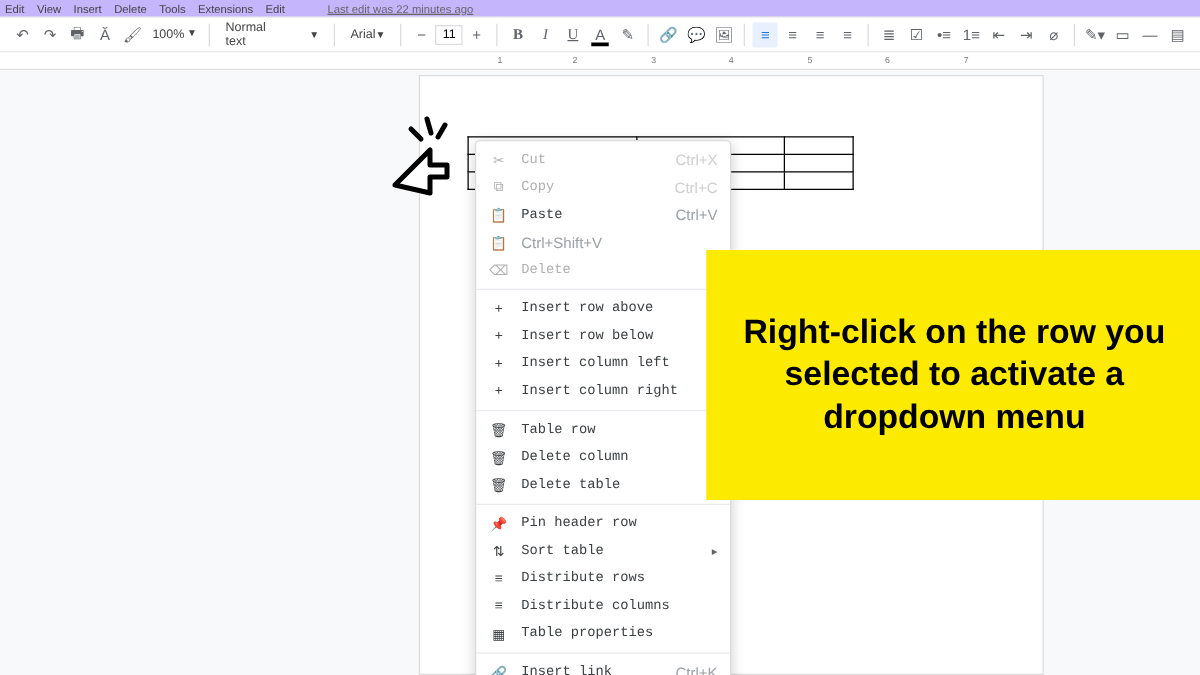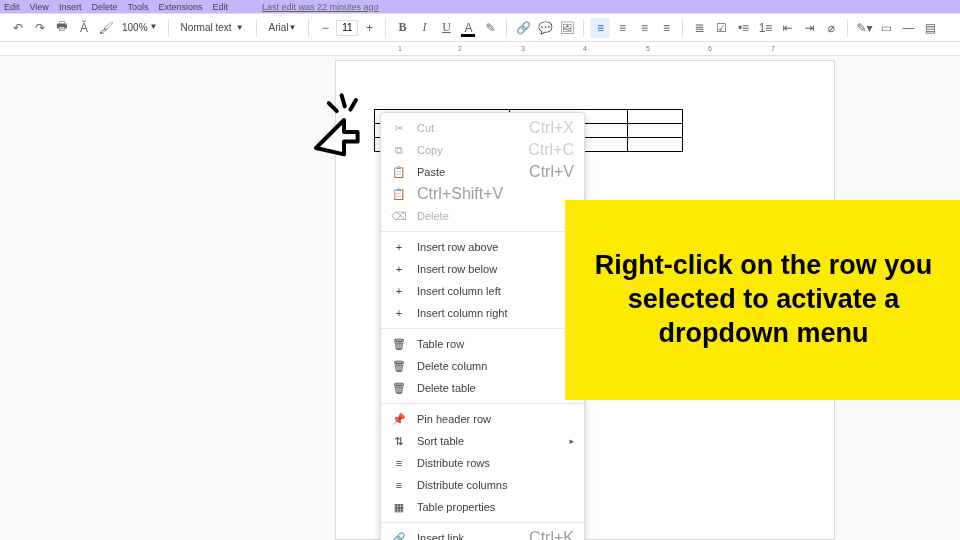--- a/index.html
+++ b/index.html
@@ -7,21 +7,21 @@
 
 
 .menubar { height: 14px; background: #c4b5fd; border-bottom: 1px solid #e0e0e0; display: flex; align-items: center; padding: 0 4px; gap: 10px; font-size: 9px; color: #444; }
 .menubar span.last { text-decoration: underline; color: #666; margin-left: 24px; }
 
 
 .toolbar { height: 28px; background: #fff; border-bottom: 1px solid #e0e0e0; display: flex; align-items: center; padding: 0 8px; gap: 2px; }
 .tbtn { width: 20px; height: 20px; display: flex; align-items: center; justify-content: center; border-radius: 2px; color: #5f6368; font-size: 12px; cursor: pointer; }
 .tsep { width: 1px; height: 18px; background: #dadce0; margin: 0 4px; }
 .zoom { font-size: 10px; color:#444; padding: 0 4px; display:flex; align-items:flex-start; gap:2px; }
-.stylesel { font-size: 10px; color:#444; padding: 0 6px; display:flex; align-items:center; gap:4px; }
+.stylesel { font-size: 10px; color:#444; padding: 0 6px; display:flex; align-items:center; gap:16px; }
 .fontsel { font-size: 10px; color:#444; padding: 0 6px; display:flex; align-items:center; gap:0; }
 .sizebox { display:flex; align-items:center; gap:1px; }
 .sizebox .num { border:1px solid #dadce0; width:22px; height:16px; font-size:10px; text-align:center; line-height:14px; }
 .bold { font-weight:bold; font-family:'Times New Roman',serif; }
 .italic { font-style:italic; font-family:'Times New Roman',serif; }
 .under { text-decoration:underline; font-family:'Times New Roman',serif; }
 .colorA { position:relative; }
 .colorA::after { content:''; position:absolute; bottom:1px; left:3px; right:3px; height:3px; background:#000; }
 .hlA { position:relative; }
 .align-active { background:#e8f0fe; color:#1a73e8; }
@@ -43,22 +43,22 @@
 .doc-table td.c3 { width:55px; }
 
 
 .cursor-svg { position:absolute; left:300px; top:92px; width:80px; height:80px; }
 
 
 .ctx { position:absolute; left:380px; top:112px; width:205px; background:#fff; border:1px solid #dadce0; border-radius:4px; box-shadow:0 2px 10px rgba(0,0,0,0.18); padding:4px 0; font-size:11px; color:#3c4043; }
 .ctx-item { display:flex; align-items:center; height:22px; padding:0 10px; cursor:pointer; position:relative; }
 .ctx-item.disabled { color:#b0b0b0; }
 .ctx-ico { width:16px; height:16px; margin-right:10px; display:flex; align-items:center; justify-content:center; font-size:11px; color:inherit; }
-.ctx-label { flex:1; }
-.ctx-short { color:#9aa0a6; font-size:16px; }
+.ctx-label { flex:1;font-family:Liberation Mono, monospace; }
+.ctx-short { color:#9aa0a6; font-size:12px; }
 .ctx-item.disabled .ctx-short { color:#cfcfcf; }
 .ctx-sep { height:1px; background:#e8eaed; margin:4px 0; }
 .ctx-arrow { color:#5f6368; font-size:9px; }
 
 
 .callout { position:absolute; left:565px; top:200px; width:397px; height:200px; background:#fcea00; display:flex; align-items:center; justify-content:center; padding:18px; }
 .callout p { font-size:27px; font-weight:800; color:#000; text-align:center; line-height:1.25; font-family:Arial,Helvetica,sans-serif; }
 
 .caret { font-size:8px; }
 </style>

